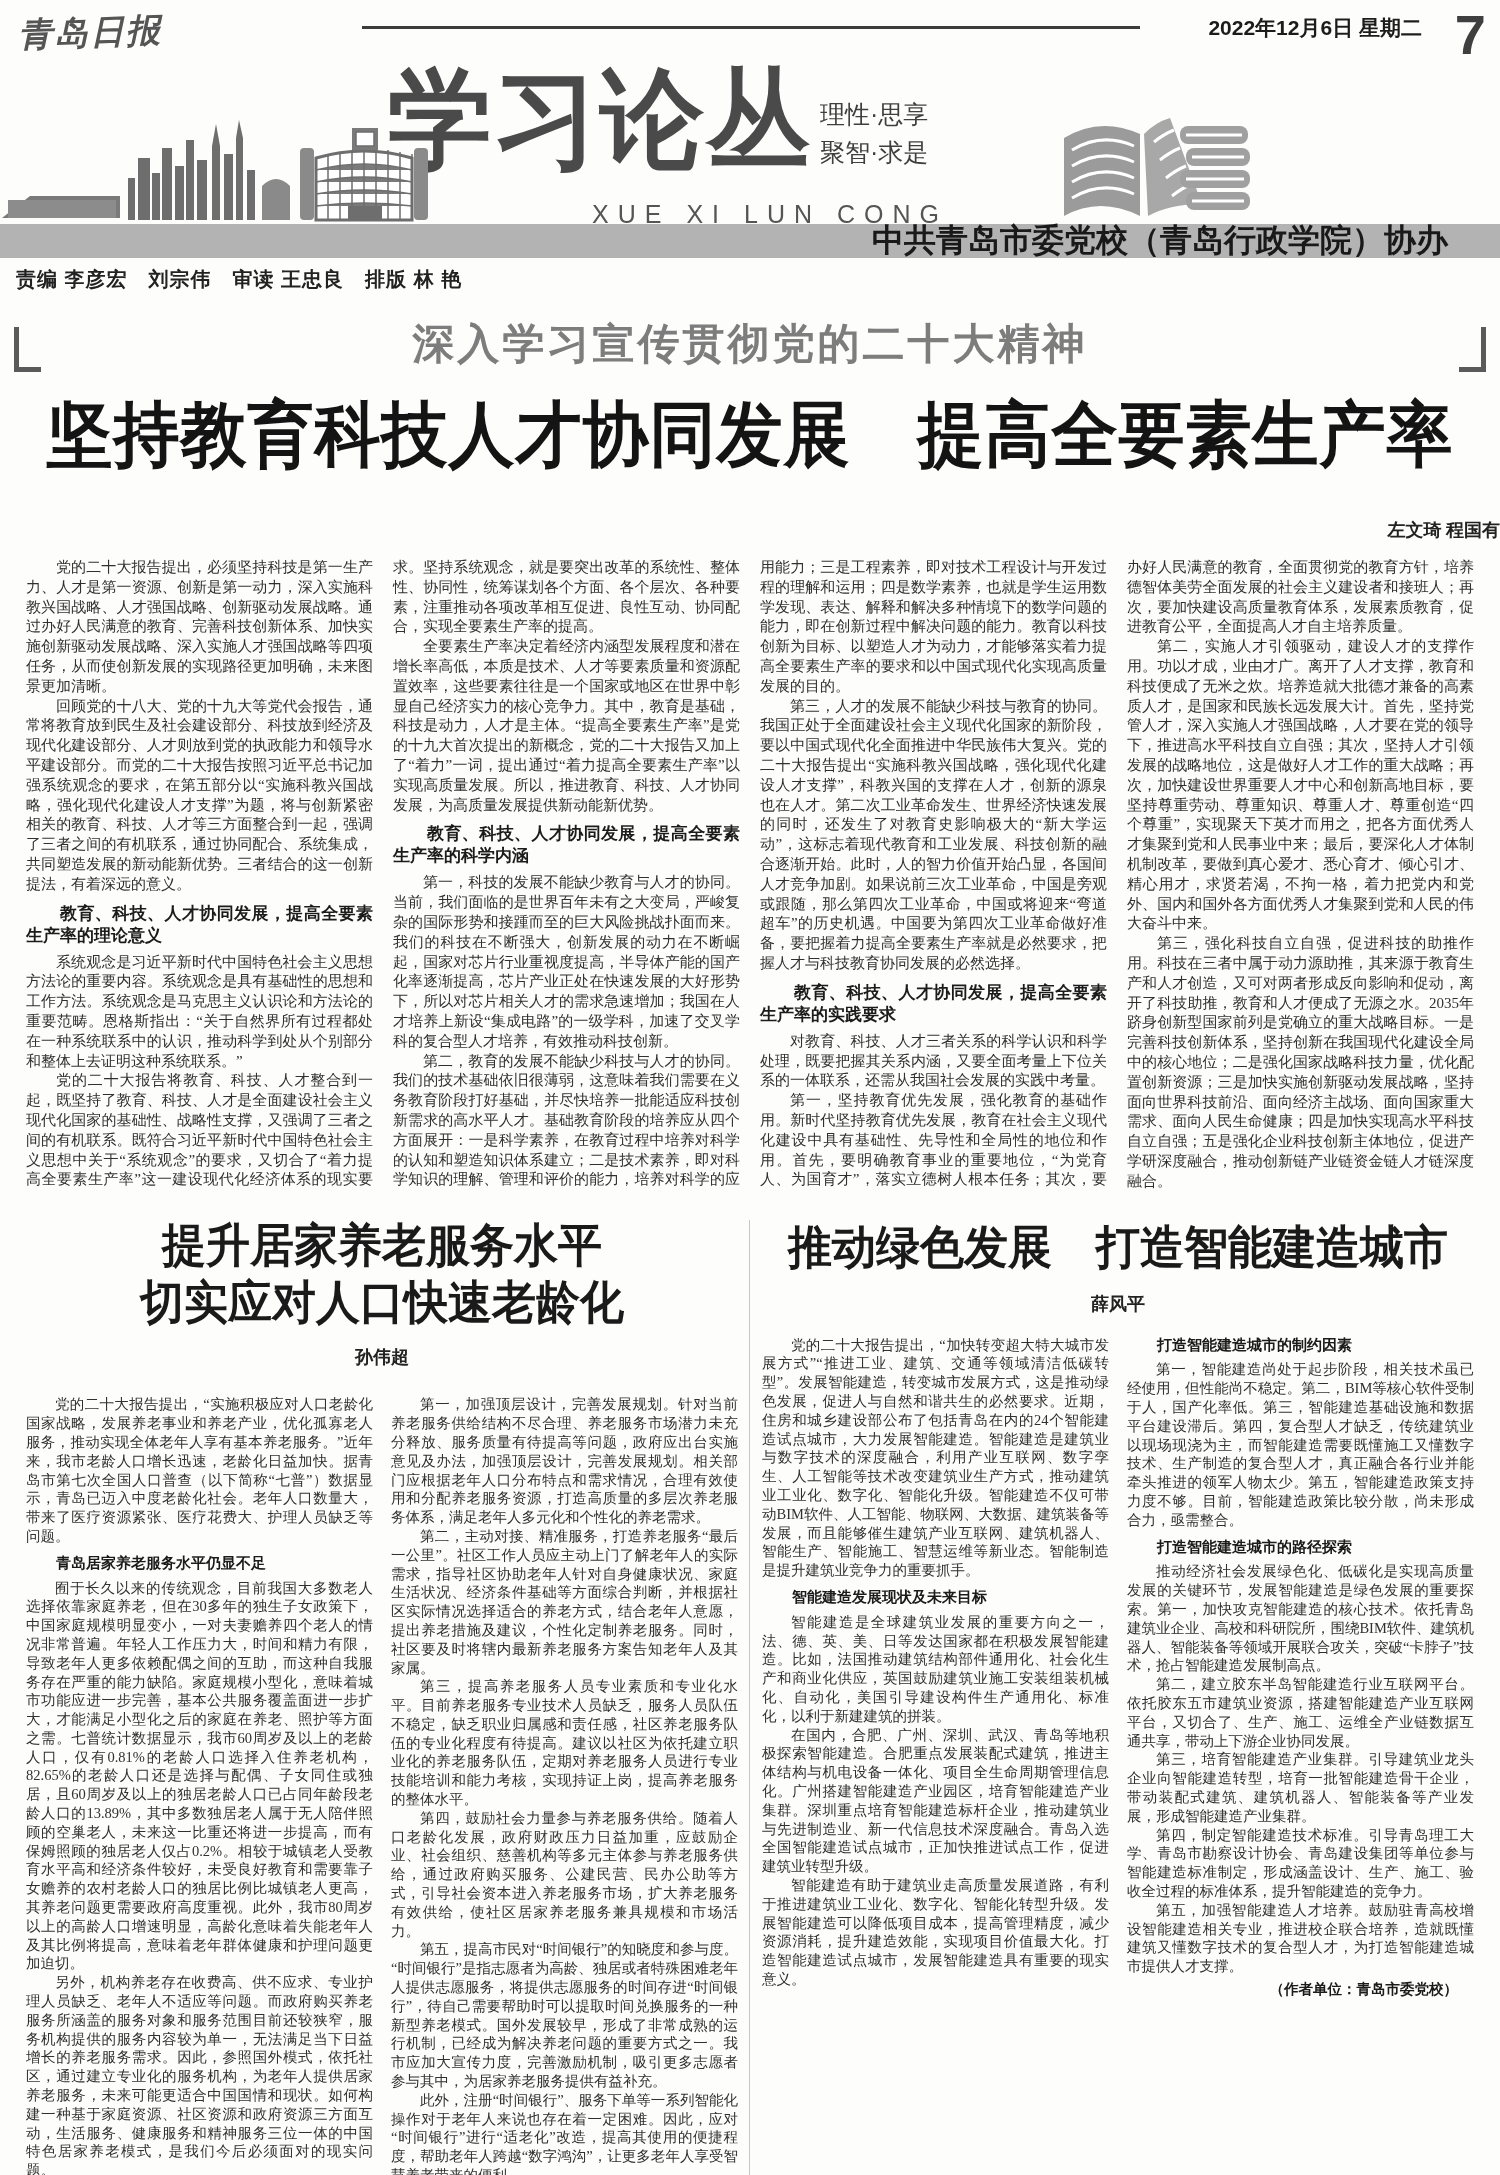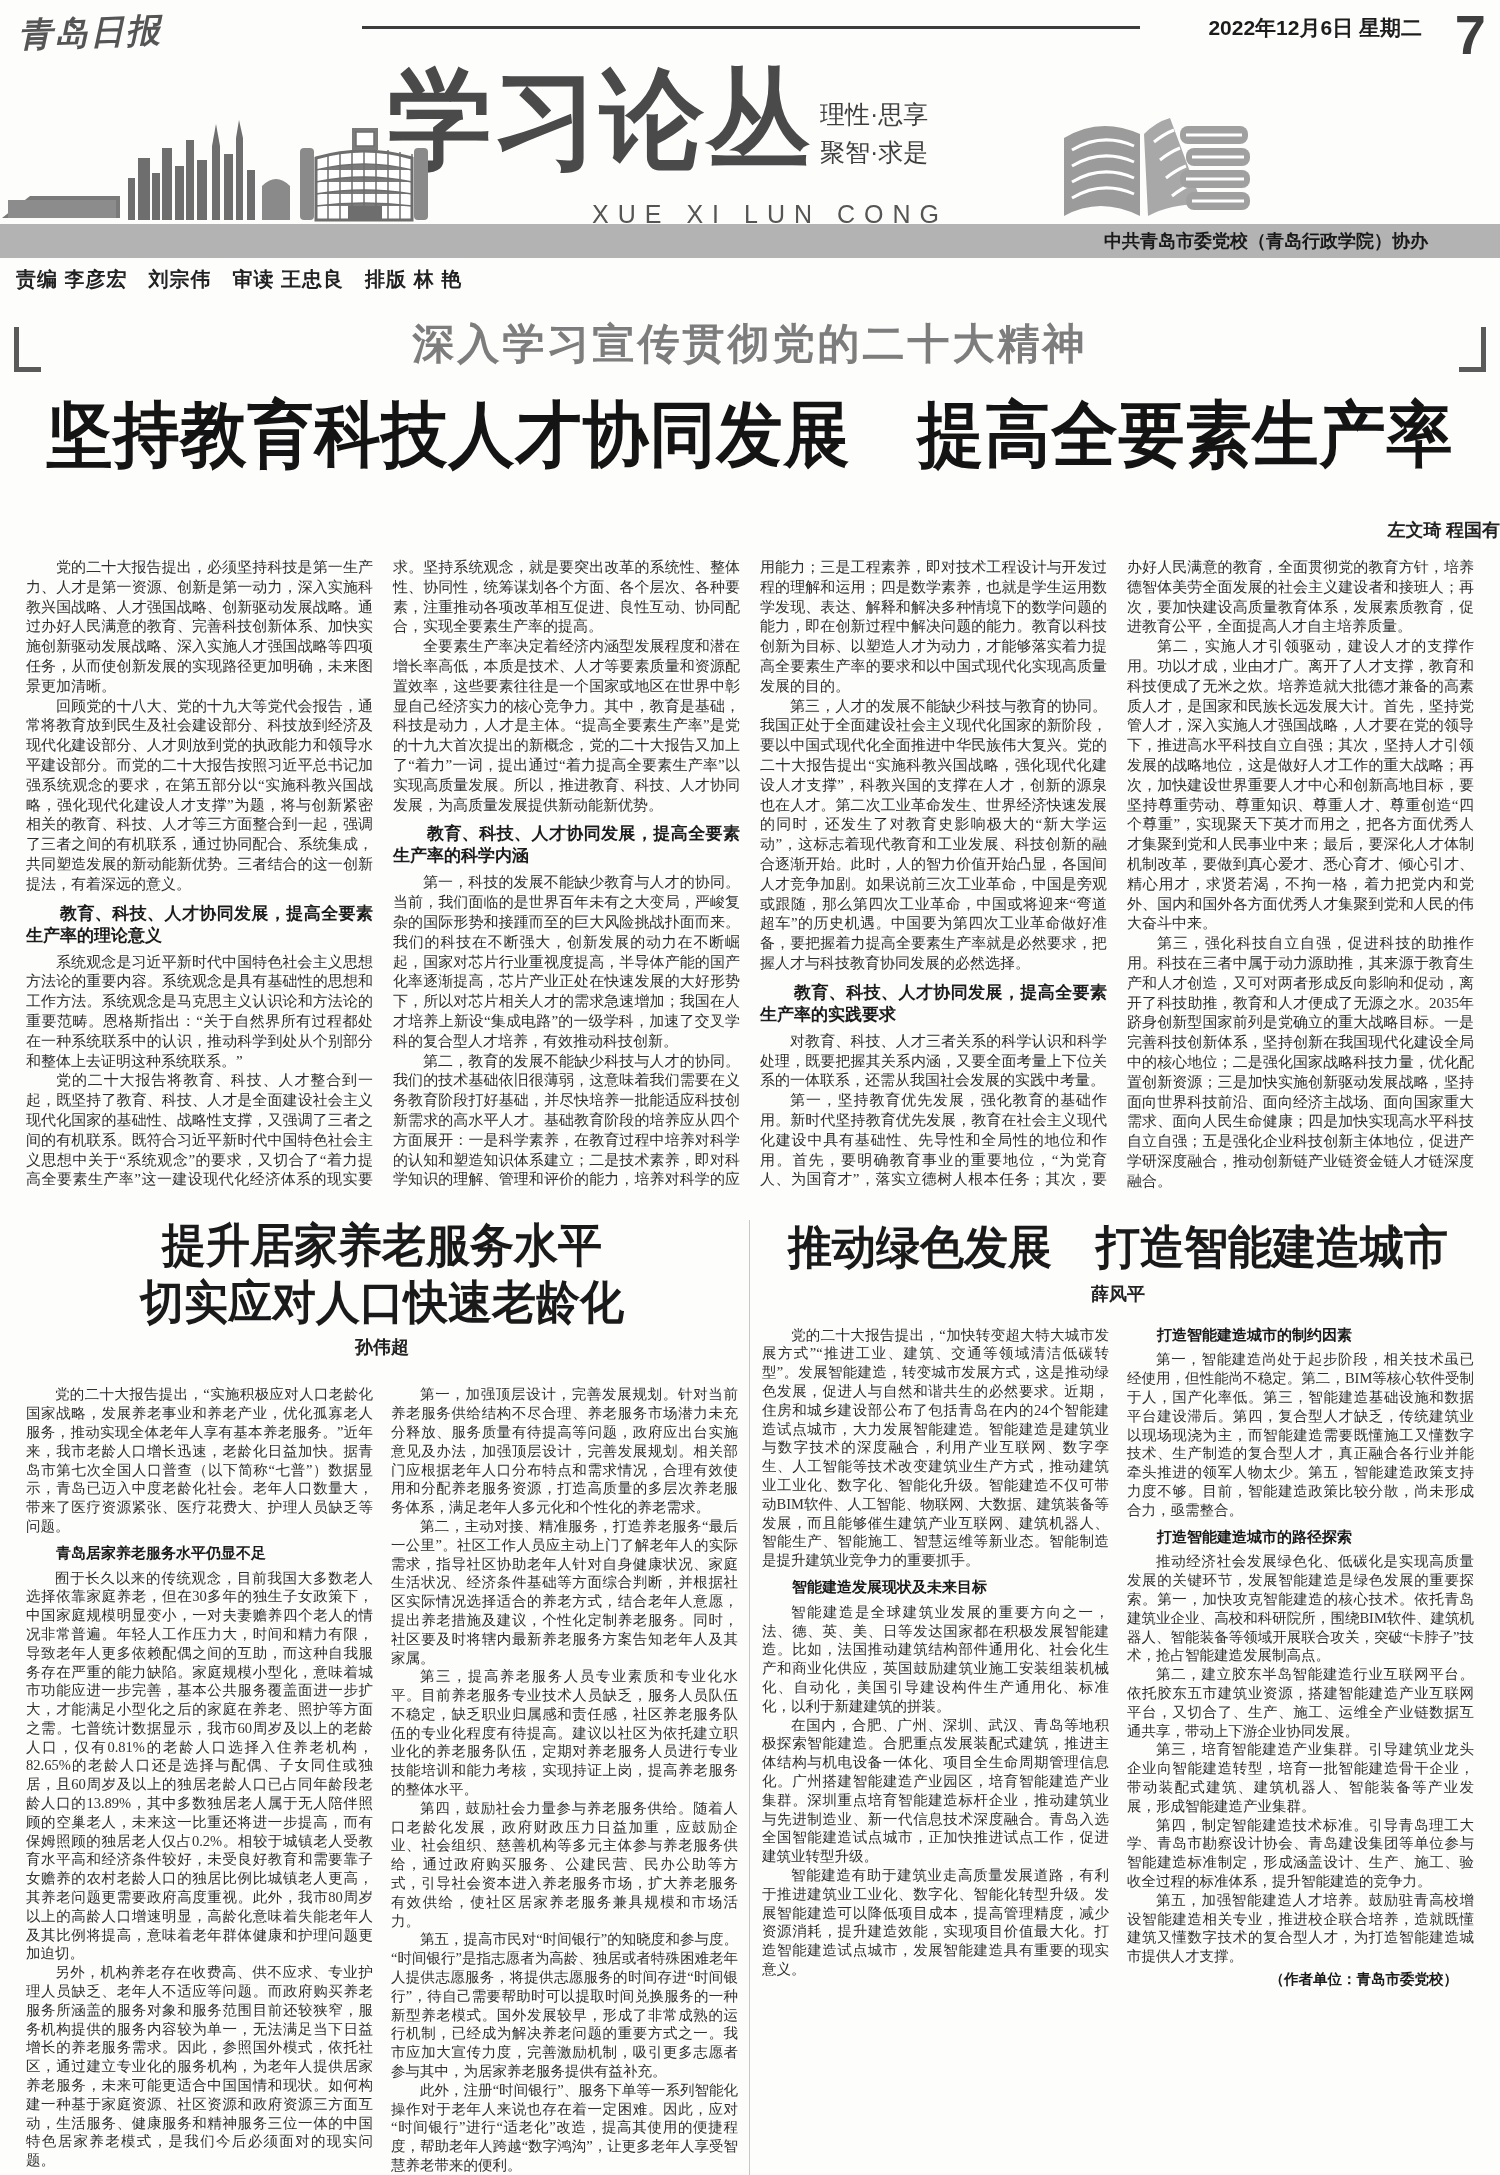--- a/index.html
+++ b/index.html
@@ -18,22 +18,22 @@
   .big-title{font-family:"Liberation Sans",sans-serif;font-weight:900;font-size:104px;line-height:1.0;
         color:#4a4a4a;letter-spacing:2px;transform:scaleY(1.05);}
   .slogans{margin-left:8px;margin-top:48px;font-size:25px;color:#3f3f3f;line-height:1.5;
         font-family:"Liberation Sans",sans-serif;}
   .pinyin{position:absolute;left:520px;top:200px;width:500px;text-align:center;
         font-family:"Liberation Sans",sans-serif;font-size:25px;letter-spacing:9px;color:#555;}
   .skyline{position:absolute;left:0;top:118px;}
   .books{position:absolute;left:1052px;top:108px;}
   .org-band{position:absolute;left:0;top:224px;width:100%;height:34px;background:#b3b3b3;
         display:flex;align-items:center;justify-content:flex-end;}
-  .org-band span{padding-right:72px;font-family:"Liberation Sans",sans-serif;font-weight:bold;
-        font-size:18px;color:#191919;}
+  .org-band span{padding-right:52px;font-family:"Liberation Sans",sans-serif;font-weight:bold;
+        font-size:32px;color:#191919;}
   .credits{position:absolute;left:16px;top:266px;font-family:"Liberation Sans",sans-serif;
         font-size:20px;font-weight:bold;color:#222;letter-spacing:1px;}
   
   .kicker-row{display:flex;justify-content:space-between;align-items:flex-end;margin-top:14px;height:66px;}
   .bracket{width:22px;height:40px;margin:0 14px;}
   .bracket.l{border-left:5px solid #5a5a5a;border-bottom:5px solid #5a5a5a;align-self:flex-end;}
   .bracket.r{border-right:5px solid #5a5a5a;border-bottom:5px solid #5a5a5a;align-self:flex-end;}
   .kicker{font-family:"Liberation Sans",sans-serif;font-weight:900;font-size:42px;color:#7d7d7d;
         letter-spacing:3px;}
   .main-headline{text-align:center;font-family:"Liberation Sans",sans-serif;font-weight:900;
@@ -47,21 +47,21 @@
         font-family:"Liberation Sans",sans-serif;}
   .main-body .blk-h{font-size:17px;line-height:22px;}
   .blk-attr{margin:4px 16px 0 0;text-align:right;font-weight:bold;color:#1b1b1b;}
   
   .bottom{display:flex;margin:20px 26px 0 26px;}
   .article{width:724px;}
   .article.left{padding-right:11px;border-right:1px solid #c6c6c6;}
   .article.right{padding-left:12px;}
   .art-headline{text-align:center;font-family:"Liberation Sans",sans-serif;font-weight:900;
         color:#1a1a1a;font-size:44px;line-height:1.22;transform:scaleY(1.05);}
-  .art-author{text-align:center;font-size:18px;font-weight:bold;color:#222;margin-top:8px;}
+  .art-author{text-align:center;font-size:18px;font-weight:bold;color:#222;margin-top:18px;}
   .art-body{margin-top:26px;height:856px;overflow:hidden;column-count:2;column-gap:18px;
         text-align:justify;font-size:14.5px;line-height:18.8px;color:#303030;}
   .art-body .blk-h{font-size:15px;}
   .article.right .art-body{height:905px;margin-top:20px;}
 </style>
 </head>
 <body>
 
 <div class="page">
 

